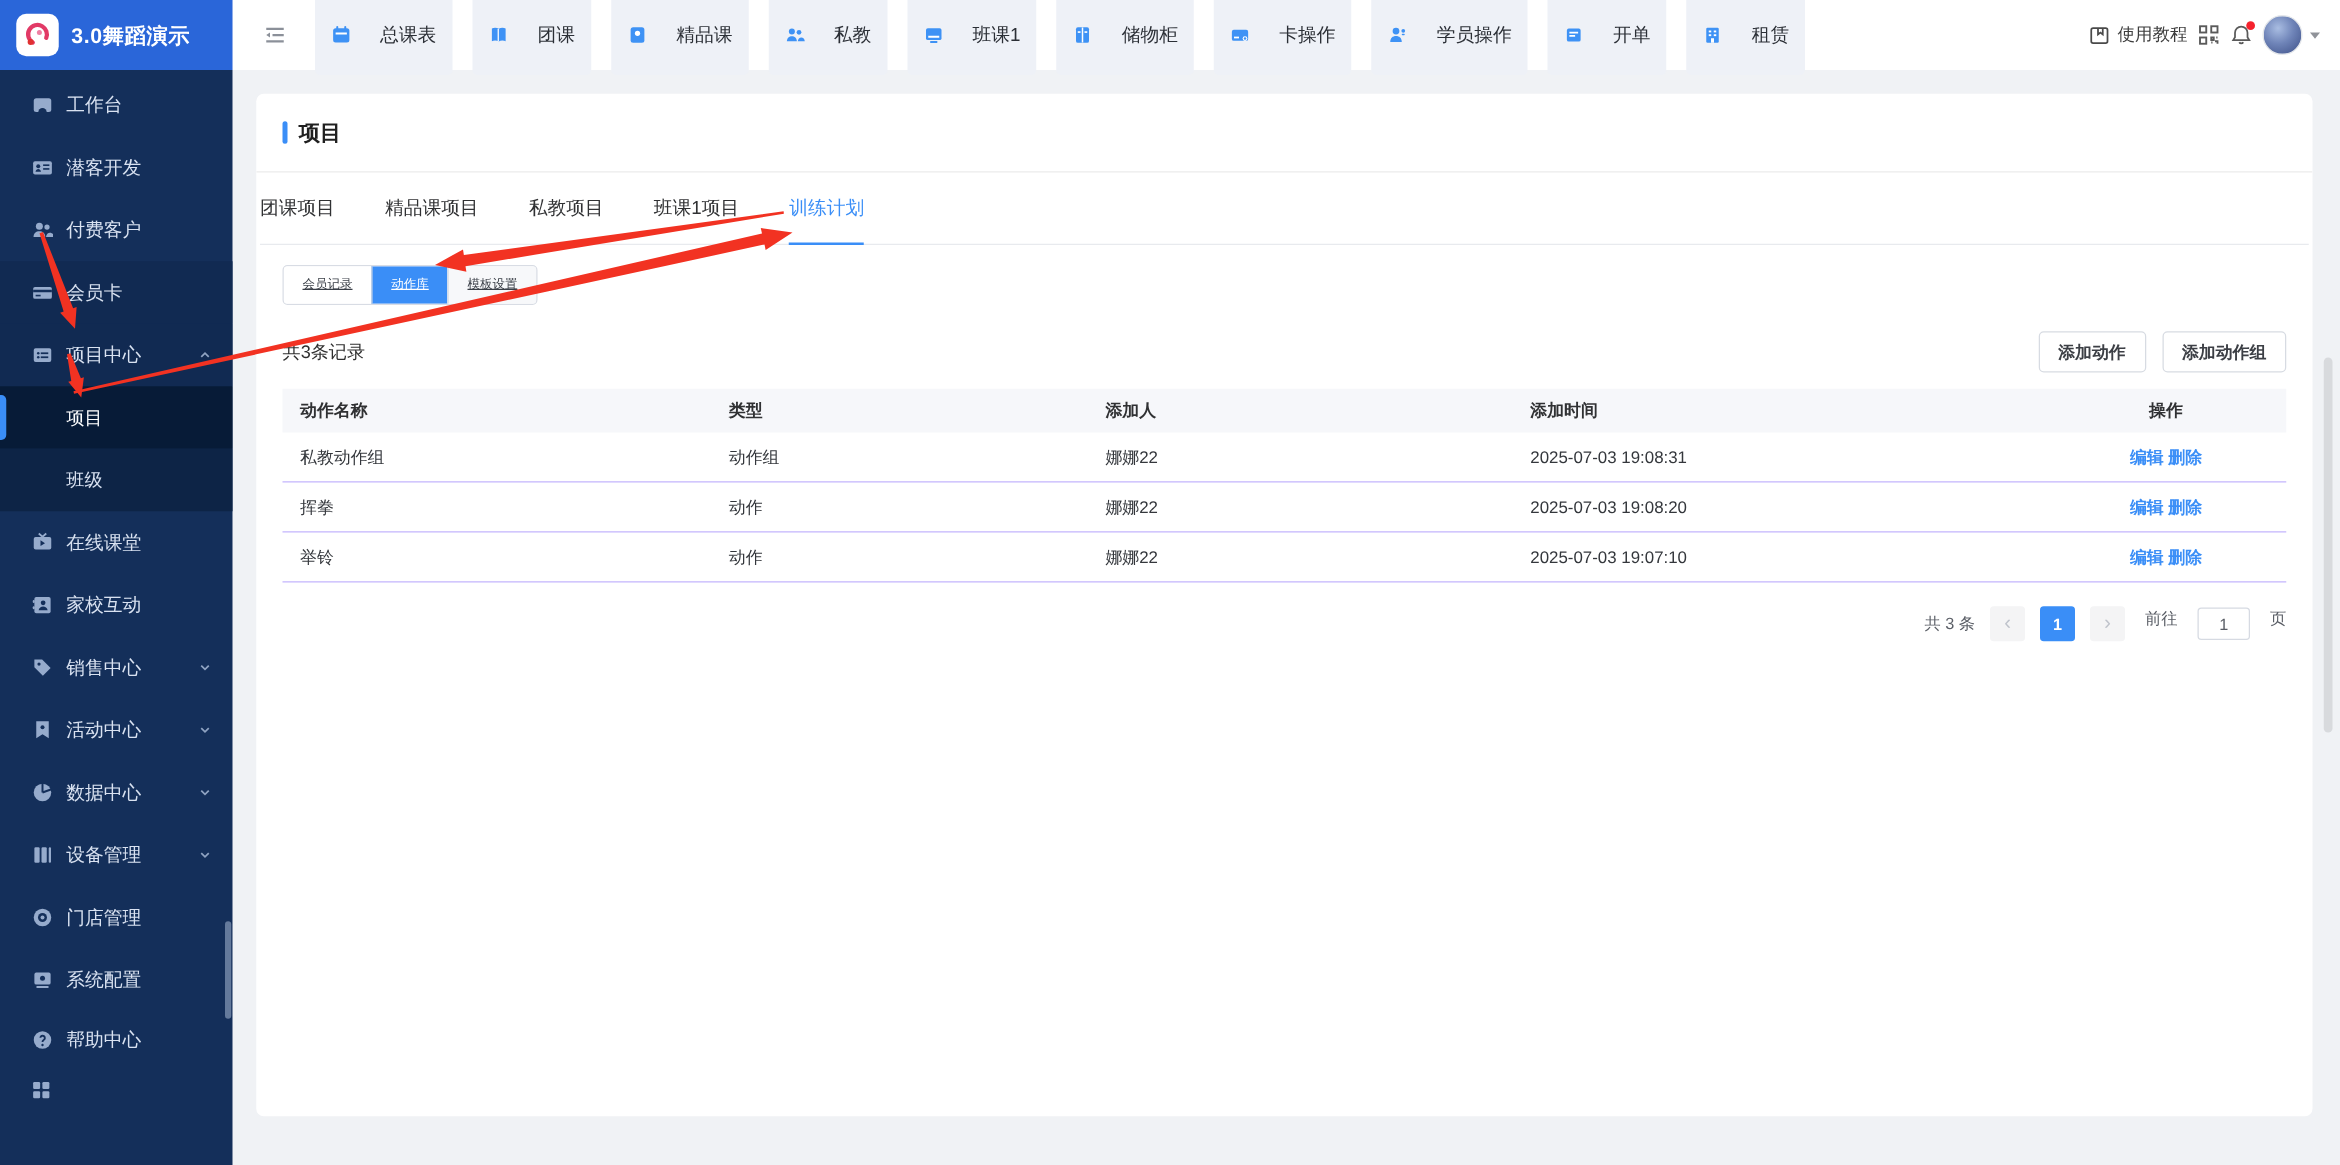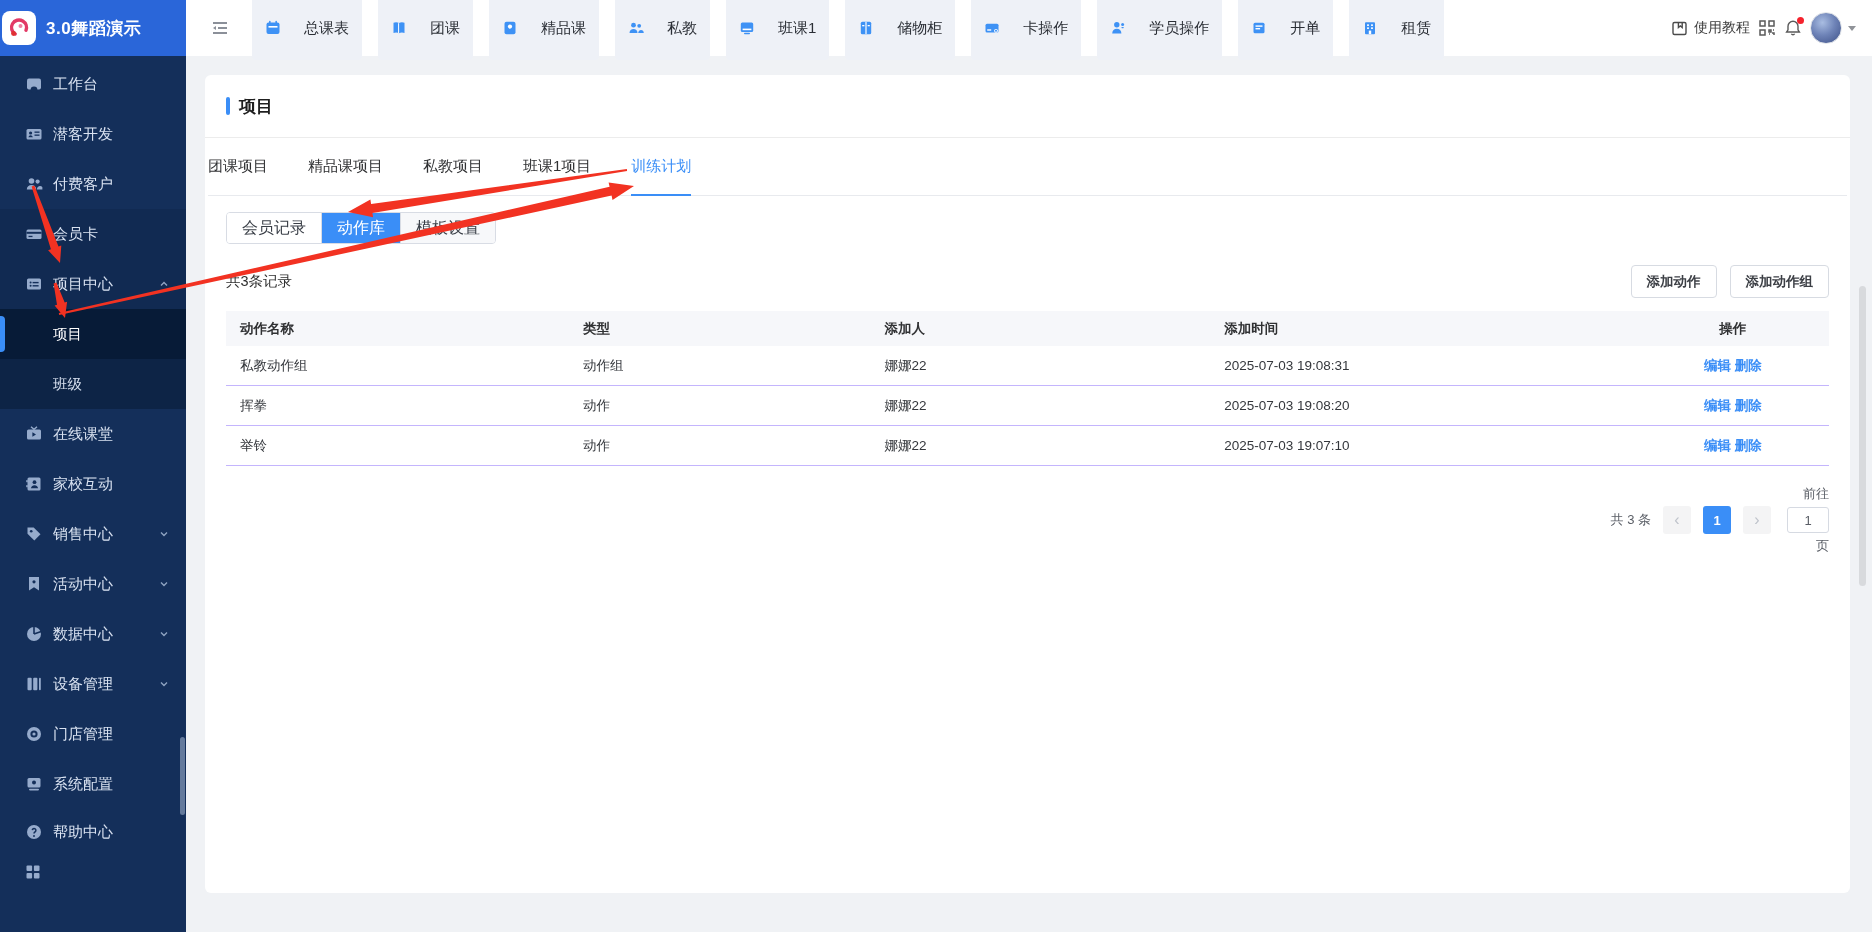--- a/index.html
+++ b/index.html
@@ -7,21 +7,21 @@
     width:1872px;height:932px;position:relative;overflow:hidden;
     background:#f0f2f5;
     font-family:"Liberation Sans","DejaVu Sans",sans-serif;
     -webkit-font-smoothing:antialiased;
   }
   svg{display:block}
   
   .logo{
     position:absolute;left:0;top:0;width:186px;height:56px;
     background:var(--logo-bg,#2a66d9);color:#fff;display:flex;align-items:center;
-    gap:10px;padding-left:2px;box-sizing:border-box;z-index:5;
+    gap:10px;padding-left:13px;box-sizing:border-box;z-index:5;
   }
   .logo-mark{width:34px;height:34px;background:#fff;border-radius:8px;display:flex;align-items:center;justify-content:center;}
   .logo-text{font-size:17px;font-weight:bold;letter-spacing:.5px;}
   .topbar{
     position:absolute;left:186px;top:0;right:0;height:56px;background:#fff;
     display:flex;align-items:center;padding:0 16px;box-sizing:border-box;z-index:4;
   }
   .collapse-btn{margin:0 22px 0 8px;cursor:pointer;color:#8b9099;}
   .nav-pills{display:flex;align-items:center;gap:16px;}
   .pill{
@@ -66,42 +66,42 @@
     box-sizing:border-box;overflow:hidden;
   }
   .panel-title-row{height:62px;display:flex;align-items:center;padding-left:21px;border-bottom:1px solid #ececec;}
   .title-bar{width:4px;height:18px;border-radius:2px;background:var(--primary,#3a8ef7);margin-right:9px;}
   .panel-title{font-size:17px;font-weight:bold;color:#1f1f1f;}
   .tabs{display:flex;gap:40px;align-items:stretch;height:57px;margin:0 3px;border-bottom:1px solid #e8eaee;}
   .tab{display:flex;align-items:center;font-size:15px;color:#303133;cursor:pointer;position:relative;}
   .tab.active{color:var(--primary,#3a8ef7);}
   .tab.active::after{content:"";position:absolute;left:0;right:0;bottom:-1px;height:2px;background:var(--primary,#3a8ef7);}
   .seg-group{display:inline-flex;margin:16px 0 0 21px;border:1px solid #d8dce4;border-radius:4px;overflow:hidden;}
-  .seg{height:30px;line-height:30px;padding:0 15px;font-size:16px;color:#3a3f47;background:#fff;cursor:pointer;border-left:1px solid #d8dce4;}
+  .seg{height:30px;line-height:30px;padding:0 15px;font-size:10px;color:#3a3f47;background:#fff;cursor:pointer;border-left:1px solid #d8dce4;text-decoration:underline;}
   .seg:first-child{border-left:none;}
   .seg.active{background:var(--primary,#3a8ef7);color:#fff;}
   .seg.dim{background:#f7f8fa;}
   .count-row{display:flex;align-items:center;margin:21px 21px 0 21px;}
   .record-count{font-size:14.5px;color:#2f2f2f;}
   .btn-group{margin-left:auto;display:flex;gap:13px;}
   .btn{height:33px;padding:0 15px;border:1px solid #d7dbe2;border-radius:4px;background:#fff;
     font-size:13.5px;color:#3c3f45;display:inline-flex;align-items:center;cursor:pointer;font-weight:600;}
   .dtable{margin:13px 21px 0 21px;}
   .t-head,.t-row{display:grid;grid-template-columns:21.4% 18.8% 21.2% 26.6% 1fr;align-items:center;}
   .t-head{background:#f6f7fa;height:35px;font-size:13.5px;font-weight:700;color:#303133;}
   .t-row{height:39px;font-size:13.5px;color:#34373c;border-bottom:1px solid #c4b5fd;}
   .t-cell{padding-left:14px;overflow:hidden;white-space:nowrap;}
   .t-cell.actions{text-align:center;padding-right:14px;}
   .link{color:var(--primary,#3a8ef7);cursor:pointer;font-weight:600;}
   .pagination{display:flex;align-items:center;justify-content:flex-end;gap:12px;margin:19px 21px 0 0;font-size:13px;color:#5a5e66;}
   .pg-btn{width:28px;height:28px;border-radius:3px;background:#f4f4f5;color:#bfc3cb;font-size:16px;
     display:flex;align-items:center;justify-content:center;cursor:pointer;}
   .pg-num{width:28px;height:28px;border-radius:3px;background:var(--primary,#3a8ef7);color:#fff;font-size:13px;font-weight:bold;
     display:flex;align-items:center;justify-content:center;cursor:pointer;}
-  .goto-group{display:flex;align-items:flex-end;gap:4px;margin-left:4px;flex-direction:column;}
+  .goto-group{display:flex;align-items:flex-start;gap:16px;margin-left:4px;}
   .goto-input{width:42px;height:26px;border:1px solid #d6dae2;border-radius:3px;text-align:center;font-size:13px;color:#5a5e66;
     font-family:"Liberation Sans","DejaVu Sans",sans-serif;box-sizing:border-box;outline:none;}
   .page-scroll-thumb{position:absolute;right:6px;top:230px;width:7px;height:300px;border-radius:4px;background:#d8dadd;}
   #annot{position:absolute;left:0;top:0;z-index:60;pointer-events:none;}
 </style>
 </head>
 <body>
 
 <div class="logo">
   <div class="logo-mark">

